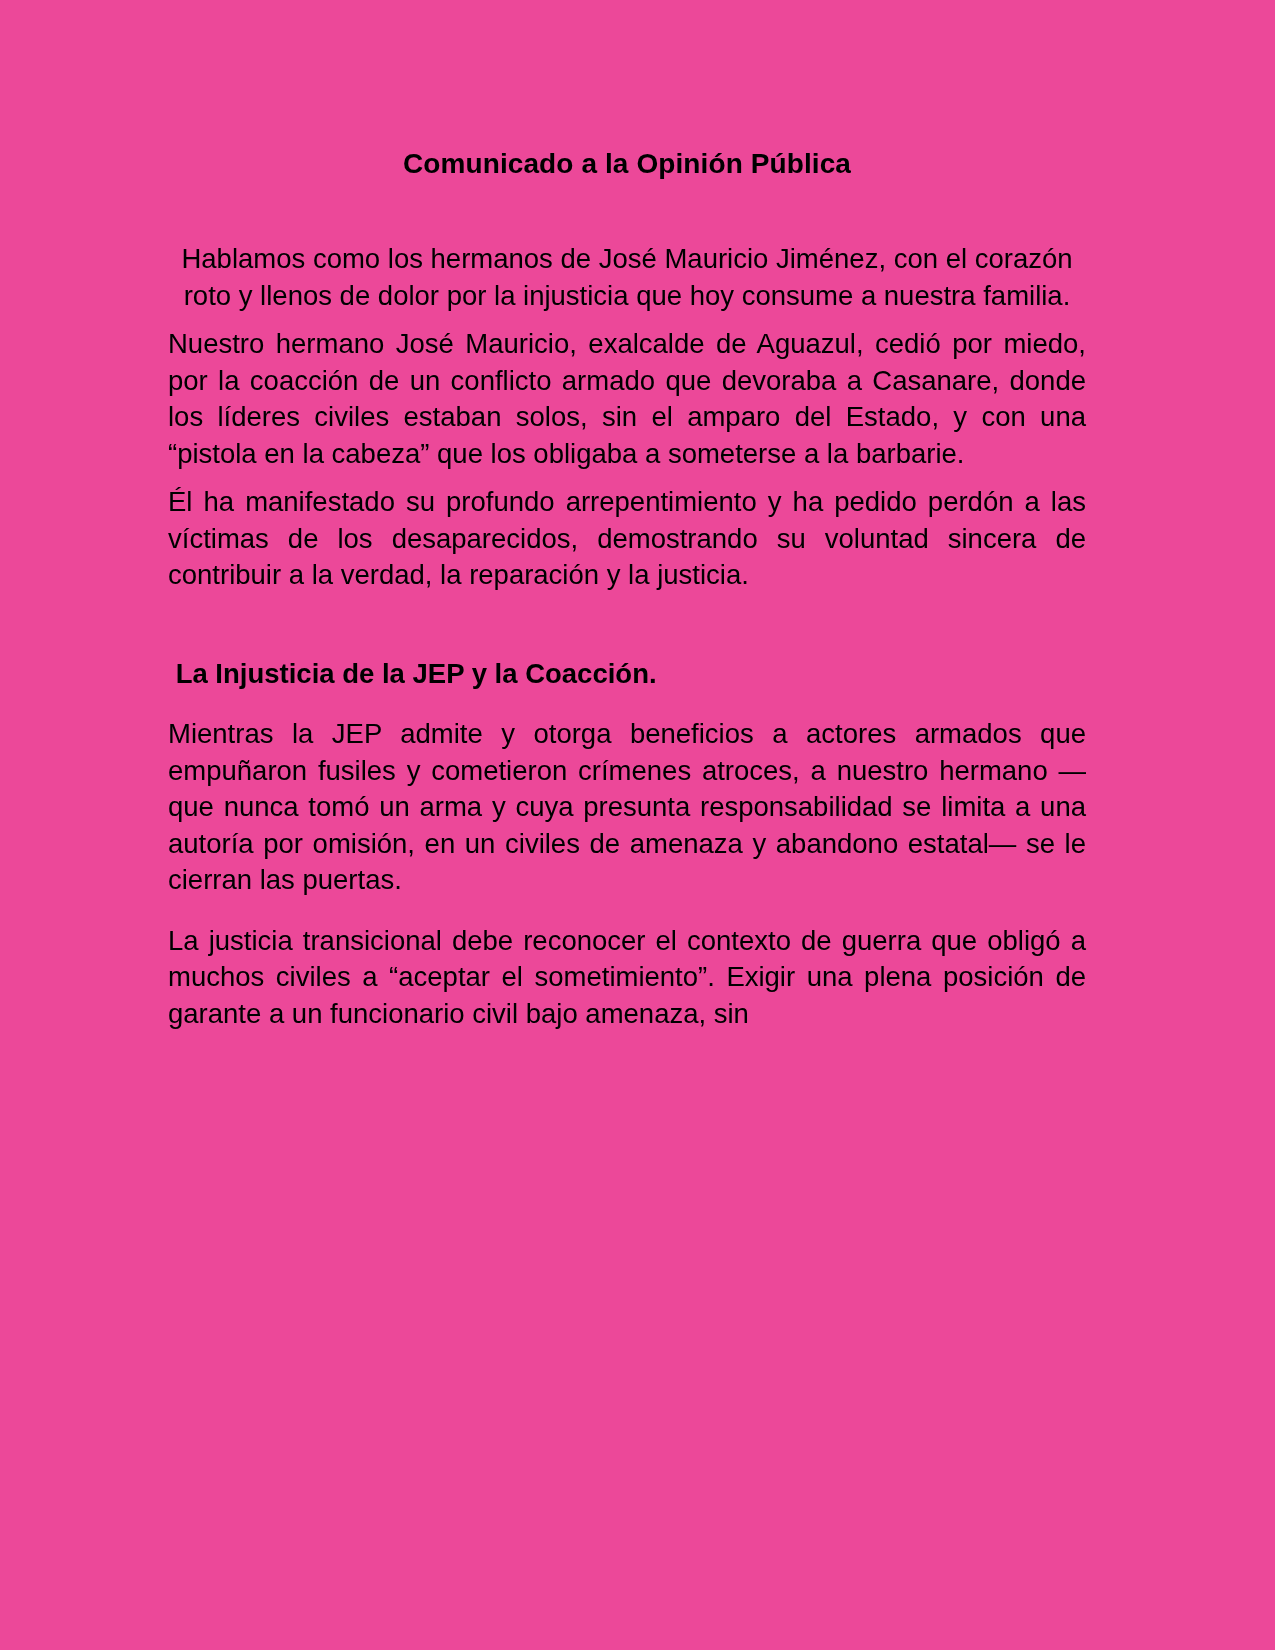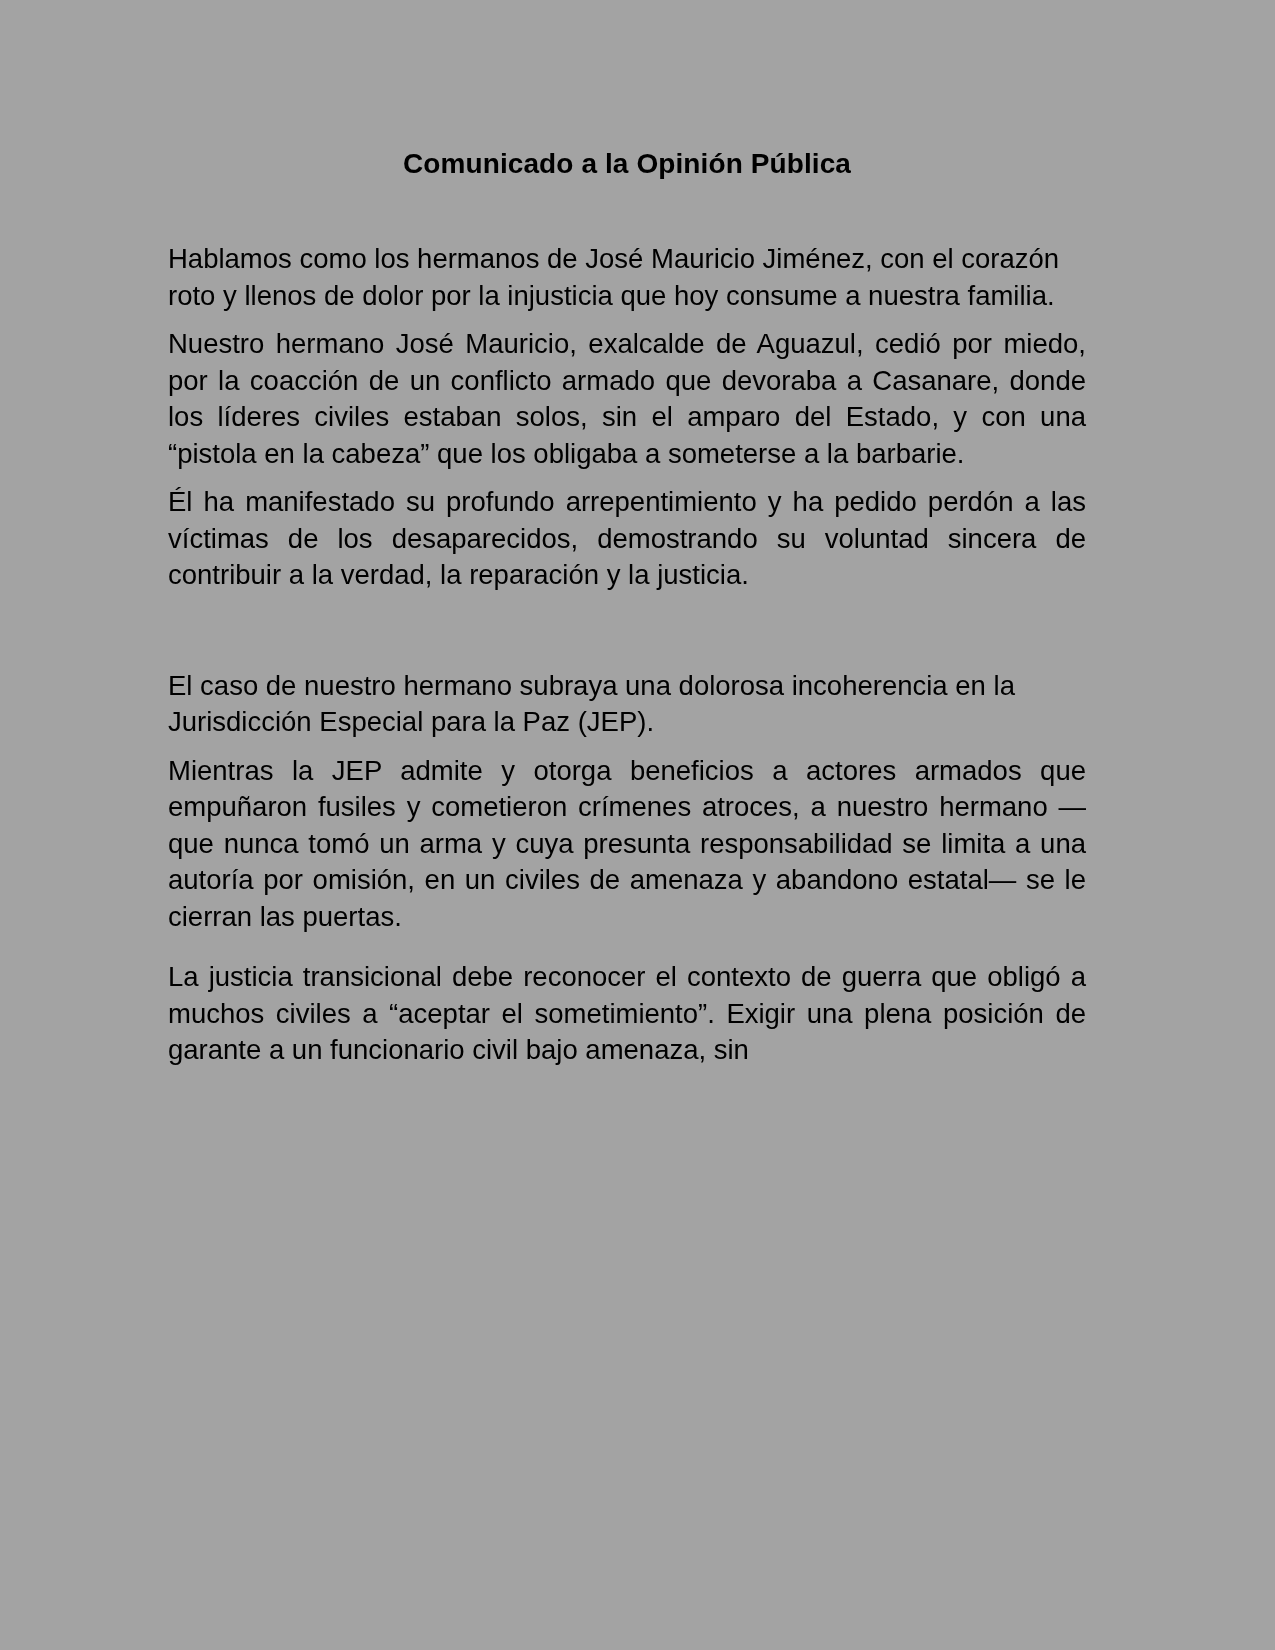--- a/index.html
+++ b/index.html
@@ -13,21 +13,21 @@
     overflow: hidden;
     font-family: "Liberation Sans", sans-serif;
     color: #000000;
     -webkit-font-smoothing: antialiased;
   }
 
   .page {
     position: relative;
     width: 1275px;
     height: 1650px;
-    background: #a3a3a3;
+    background: #ec4899;
     box-sizing: border-box;
     padding: 0;
   }
 
   .content {
     position: absolute;
     left: 168px;
     top: 0;
     width: 918px;
   }
@@ -47,21 +47,21 @@
     margin: 0;
     font-size: 27.5px;
     line-height: 36.5px;
     text-align: justify;
     text-justify: inter-word;
     word-spacing: 0px;
     hyphens: none;
   }
 
   .para-left {
-    text-align: left;
+    text-align: center;
   }
 
   .gap-after-title { height: 60px; }
   .gap-para { height: 12px; }
   .gap-section { height: 62px; }
 
   .section-heading {
     margin: 0;
     font-size: 27.5px;
     font-weight: bold;
@@ -85,24 +85,24 @@
     <div class="gap-para"></div>
 
     <p class="para">Nuestro hermano José Mauricio, exalcalde de Aguazul, cedió por miedo, por la coacción de un conflicto armado que devoraba a Casanare, donde los líderes civiles estaban solos, sin el amparo del Estado, y con una “pistola en la cabeza” que los obligaba a someterse a la barbarie.</p>
 
     <div class="gap-para"></div>
 
     <p class="para">Él ha manifestado su profundo arrepentimiento y ha pedido perdón a las víctimas de los desaparecidos, demostrando su voluntad sincera de contribuir a la verdad, la reparación y la justicia.</p>
 
     <div class="gap-section"></div>
 
+    <h2 class="section-heading"> La Injusticia de la JEP y la Coacción.</h2>
 
     <div class="gap-para"></div>
 
-    <p class="para para-left">El caso de nuestro hermano subraya una dolorosa incoherencia en la Jurisdicción Especial para la Paz (JEP).</p>
 
     <div class="gap-para"></div>
 
     <p class="para">Mientras la JEP admite y otorga beneficios a actores armados que empuñaron fusiles y cometieron crímenes atroces, a nuestro hermano —que nunca tomó un arma y cuya presunta responsabilidad se limita a una autoría por omisión, en un civiles de amenaza y abandono estatal— se le cierran las puertas.</p>
 
     <div class="gap-para"></div>
 
 
     <div class="gap-para"></div>
 

